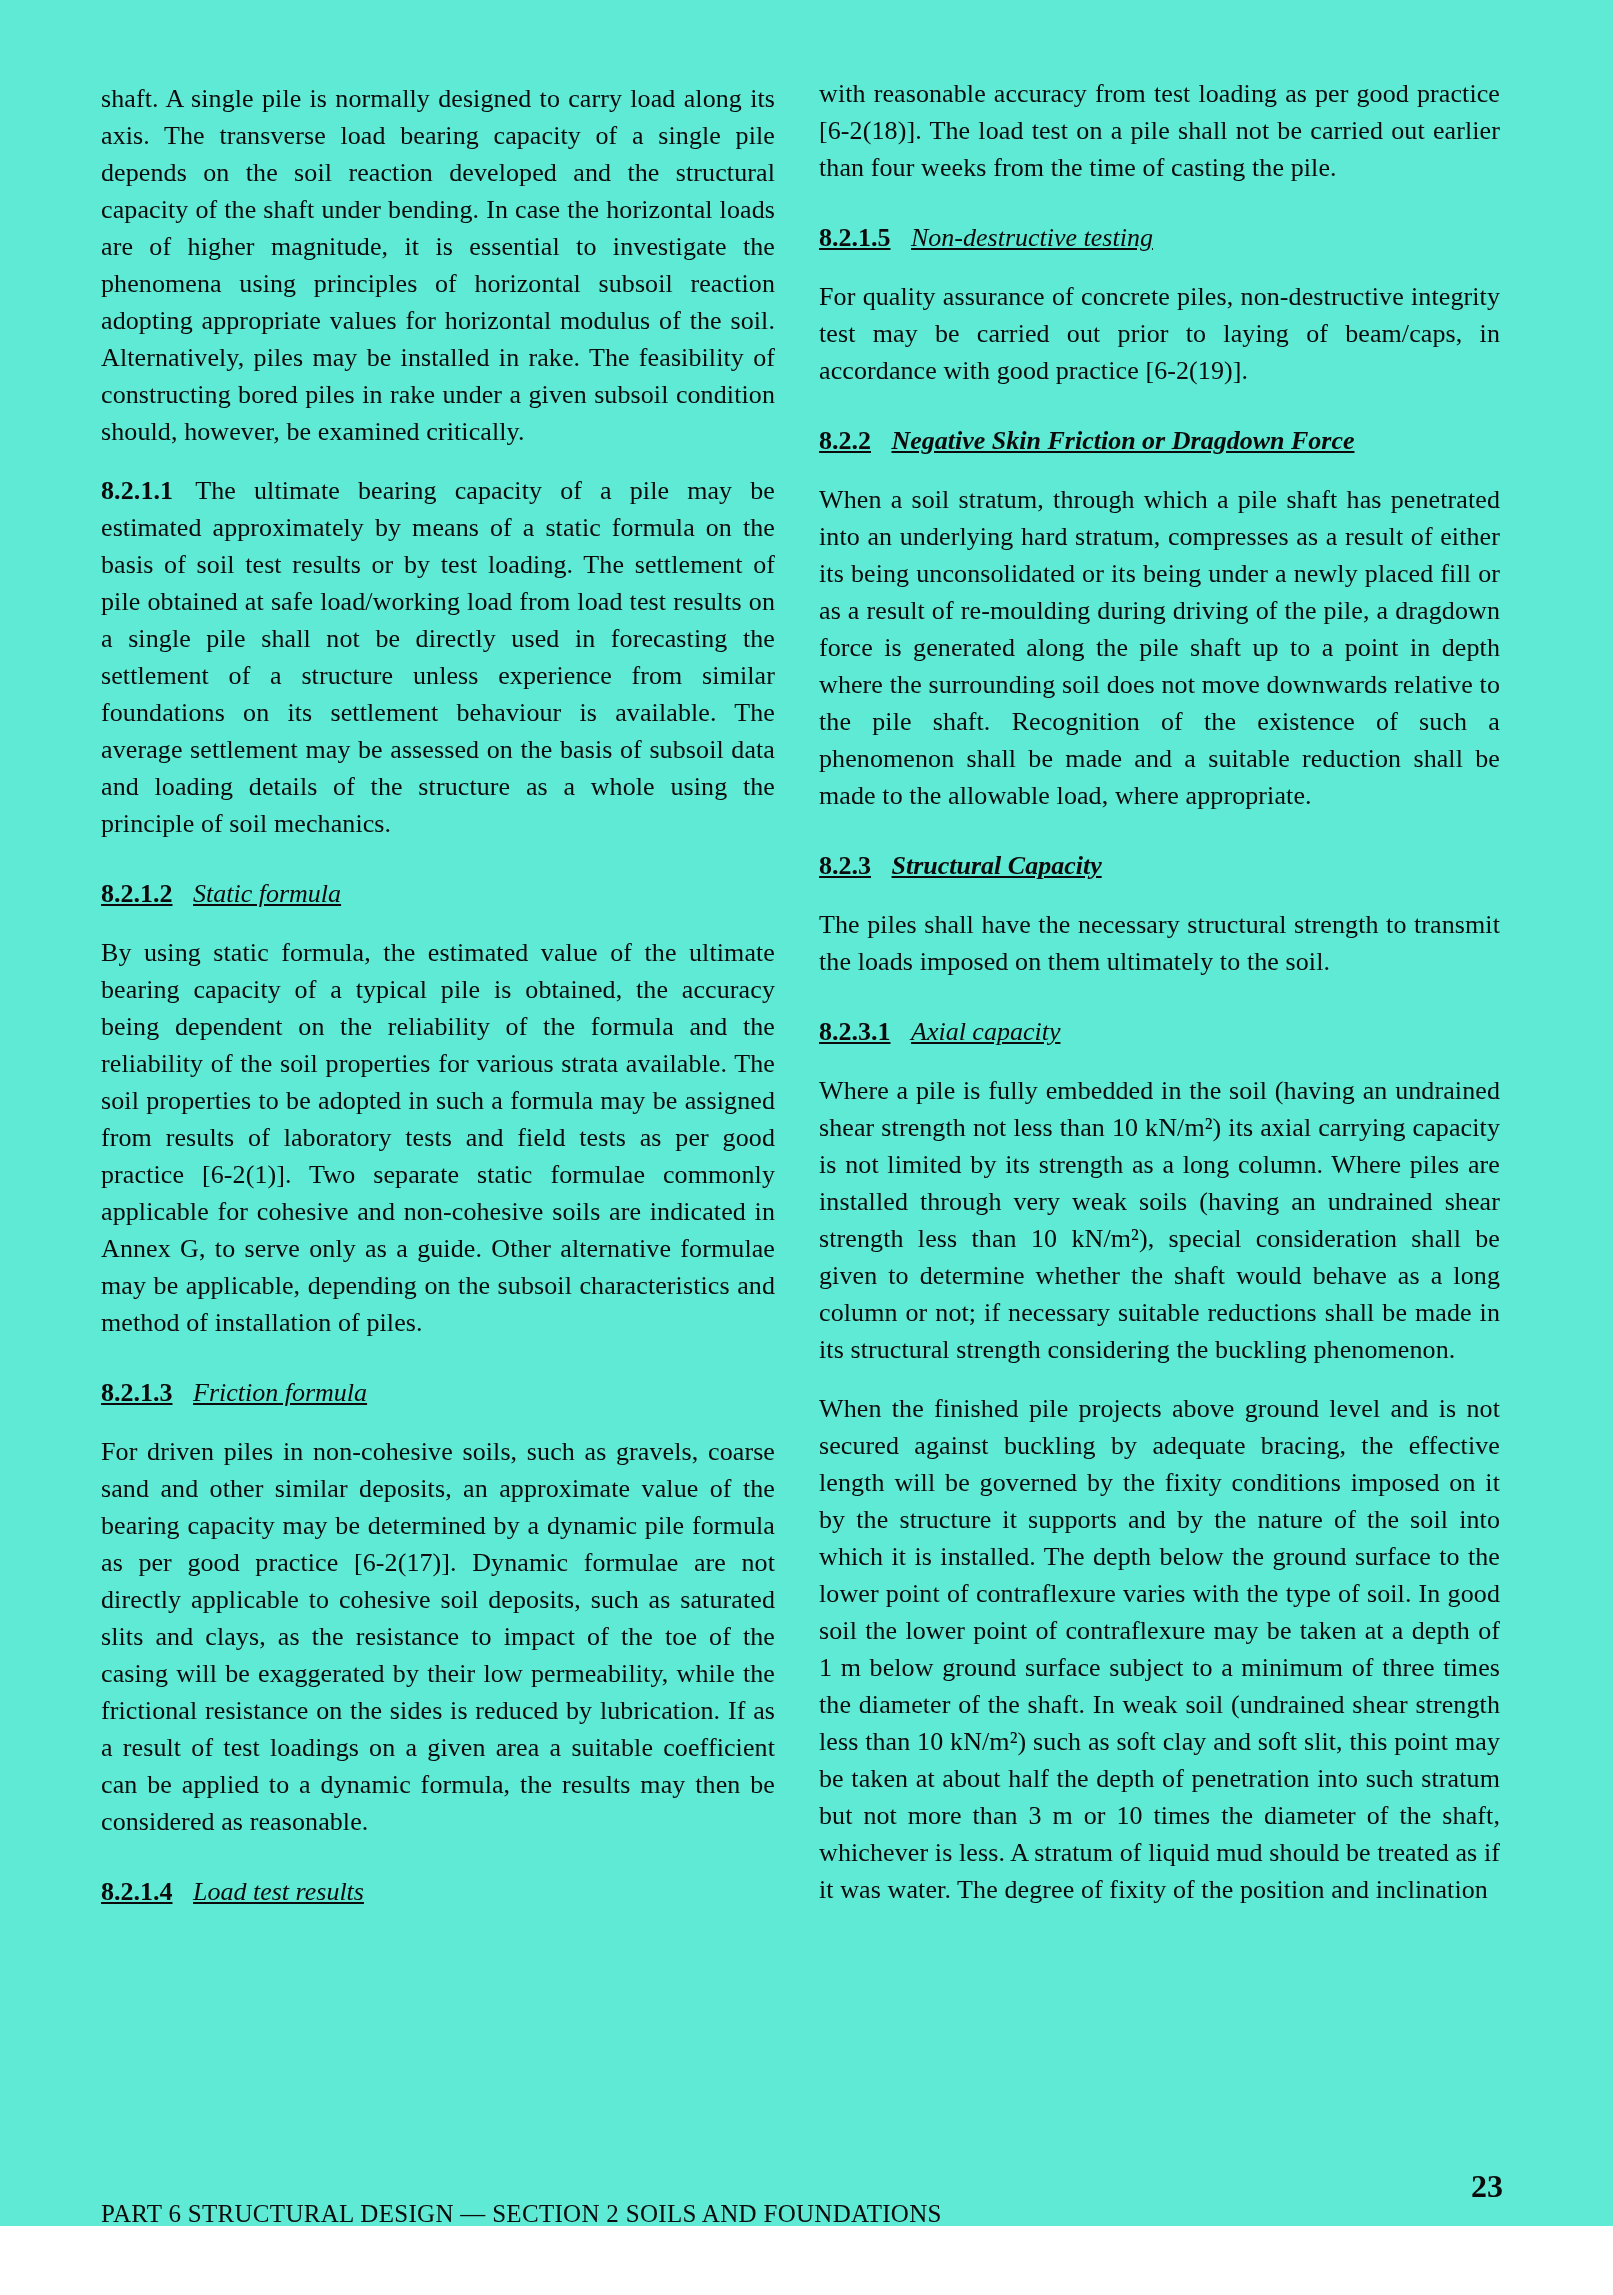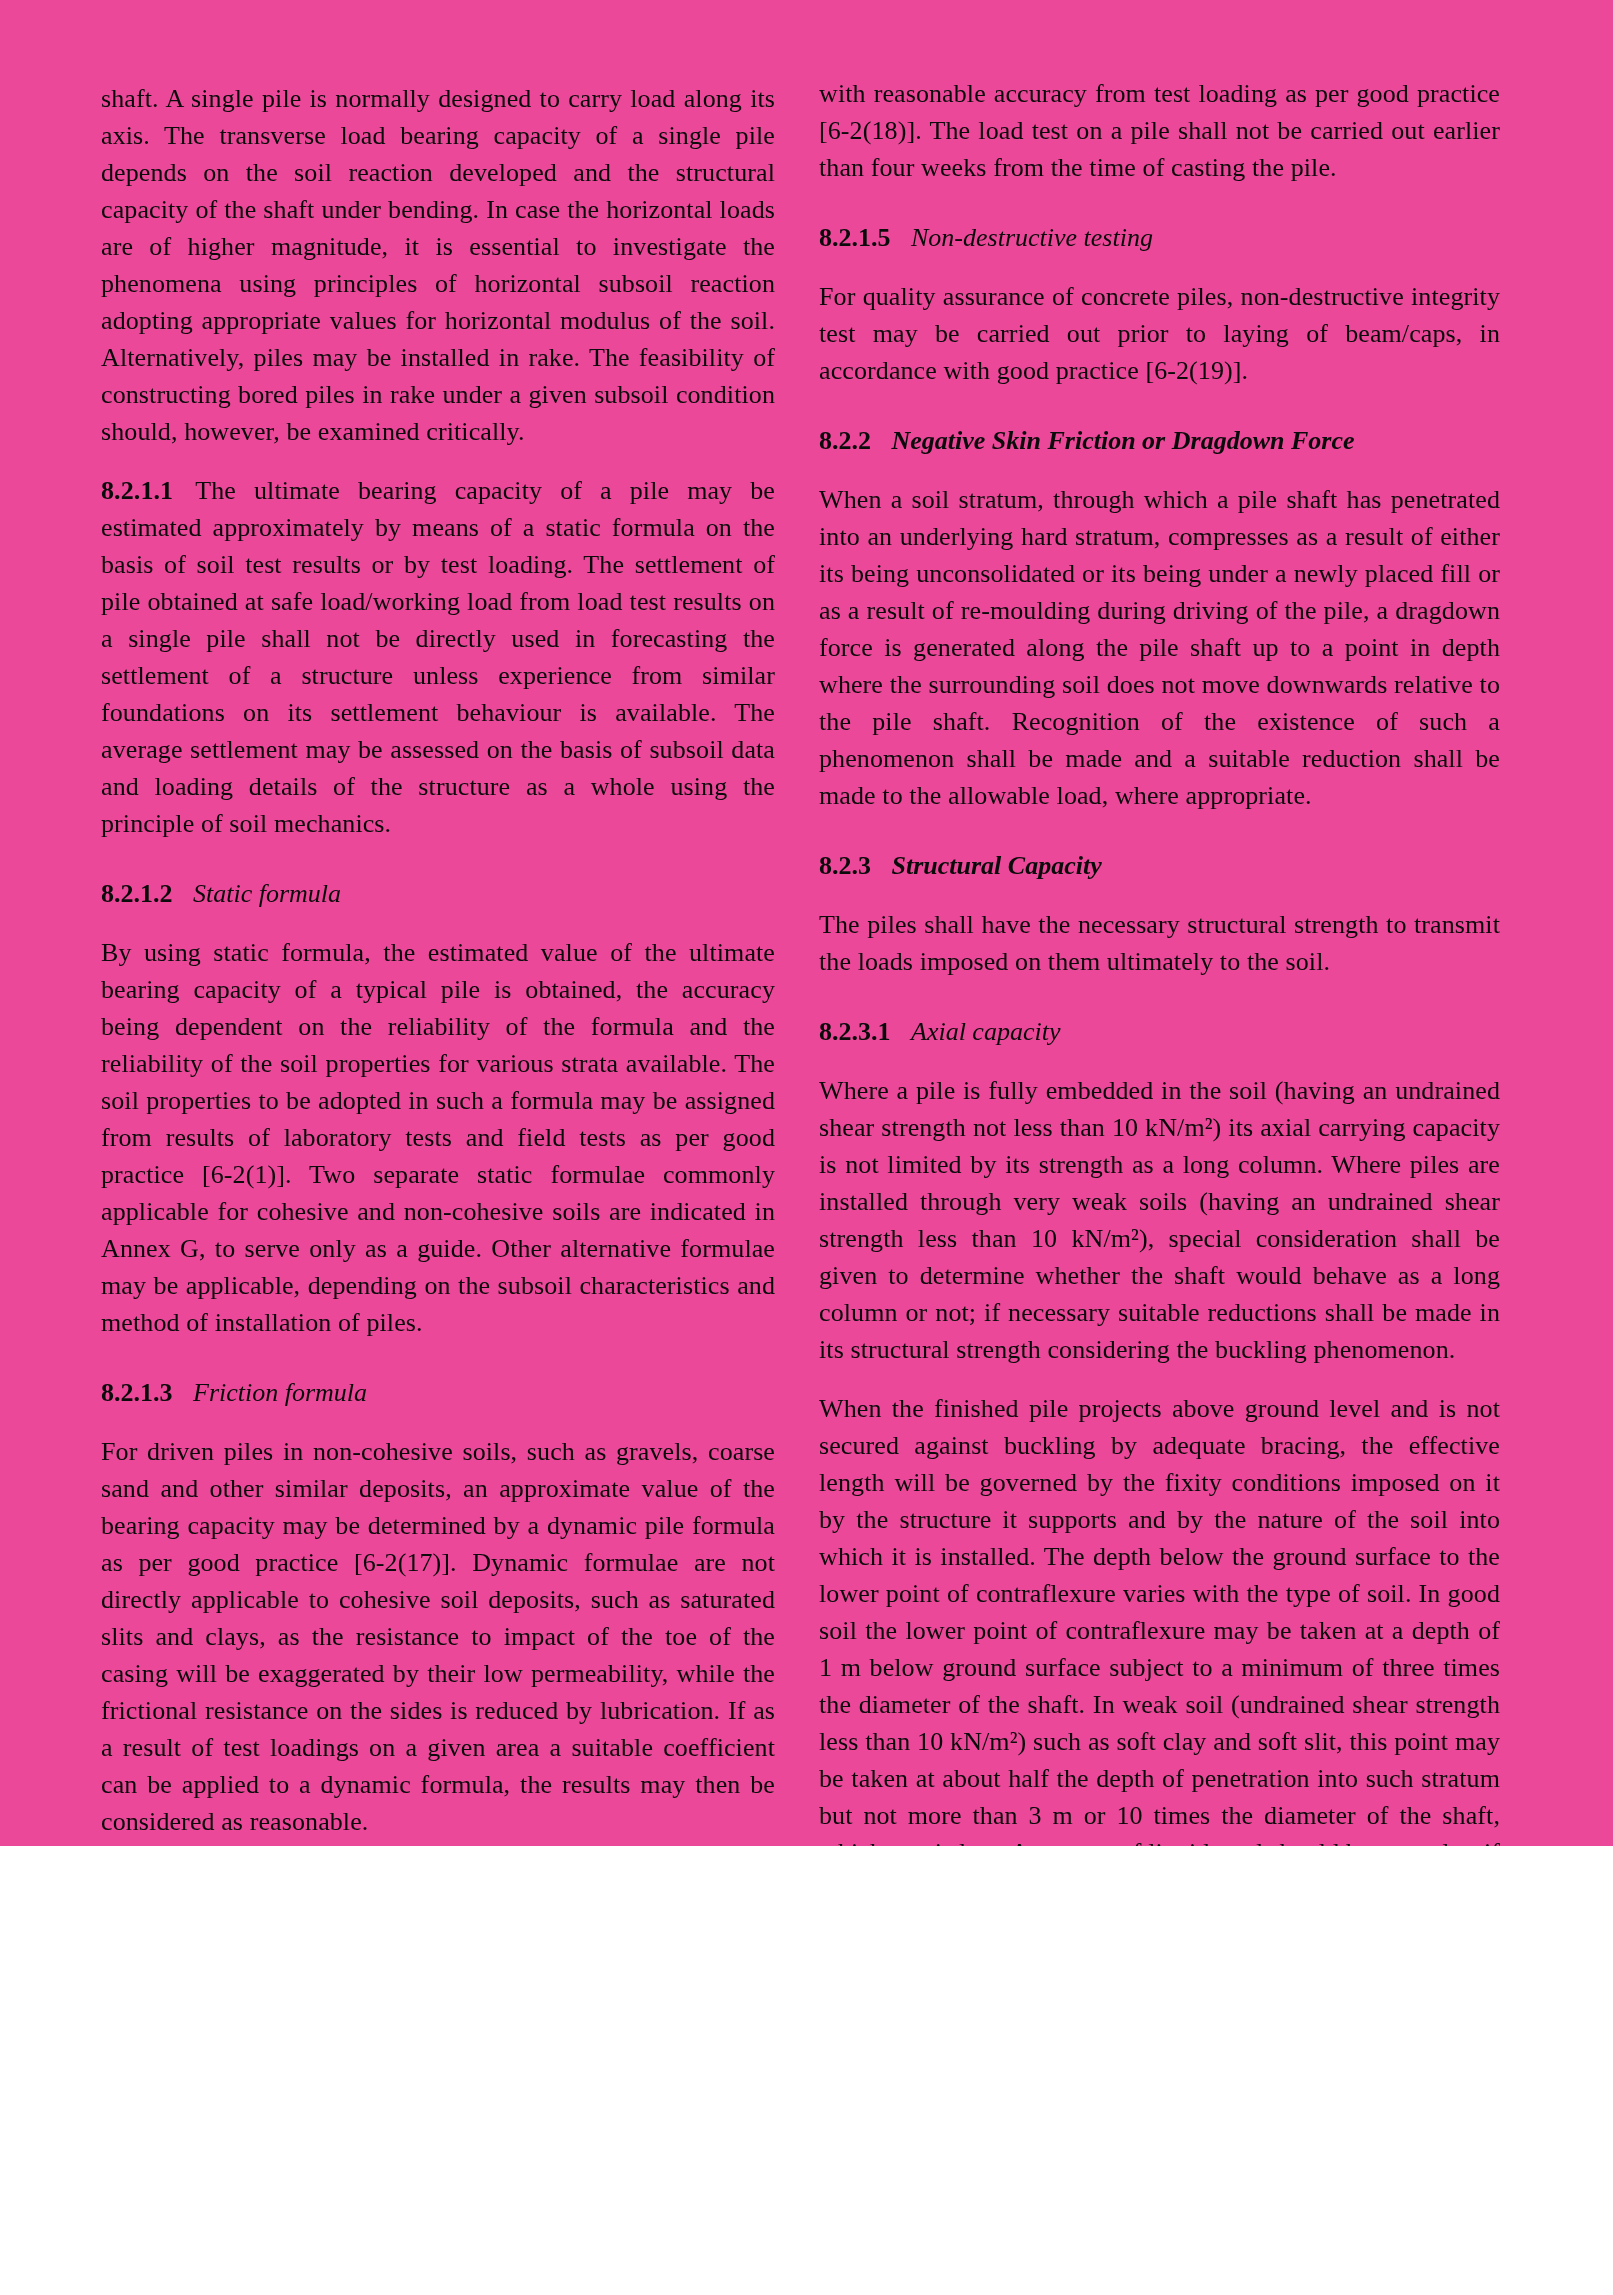--- a/index.html
+++ b/index.html
@@ -3,22 +3,22 @@
 <meta charset="utf-8">
 <style>
   html, body {
     margin: 0;
     padding: 0;
     background: #ffffff;
   }
   .page {
     position: relative;
     width: 1613px;
-    height: 1846px;
-    background: #ec4899;
+    height: 2226px;
+    background: #5eead4;
     color: #0b0b0b;
     font-family: "Liberation Serif", "DejaVu Serif", serif;
     overflow: hidden;
   }
   .content {
     position: absolute;
     left: 101px;
     top: 80px;
     width: 1399px;
     height: 2092px;
@@ -45,20 +45,21 @@
   }
   .clause-num {
     font-weight: bold;
     margin-right: 22px;
   }
   .hd {
     margin: 33px 0 22px 0;
     font-size: 26px;
     line-height: 37px;
     font-weight: normal;
+    text-decoration: underline;
   }
   .hd .num {
     font-weight: bold;
     margin-right: 20.5px;
     font-style: normal;
   }
   .hd .title {
     font-style: italic;
   }
   .hd.l2 .title {

